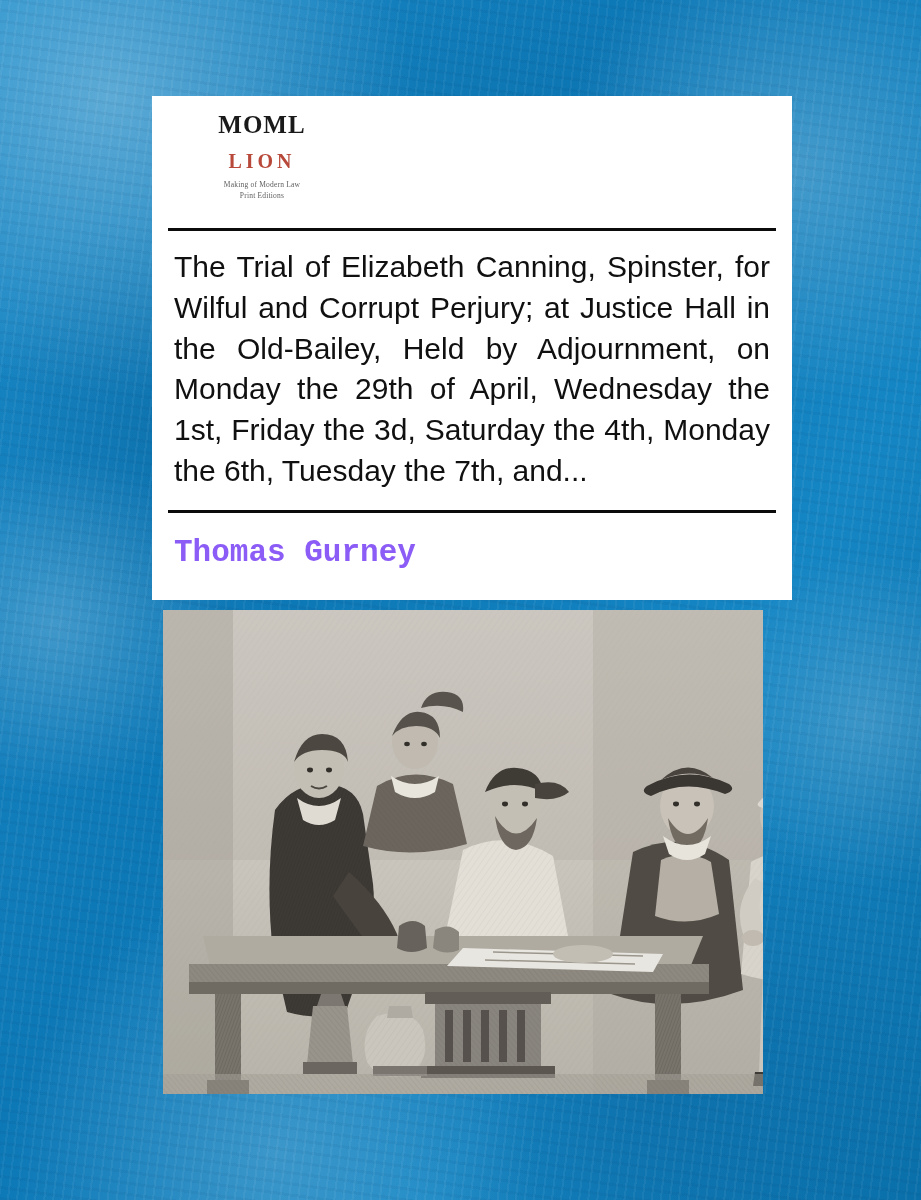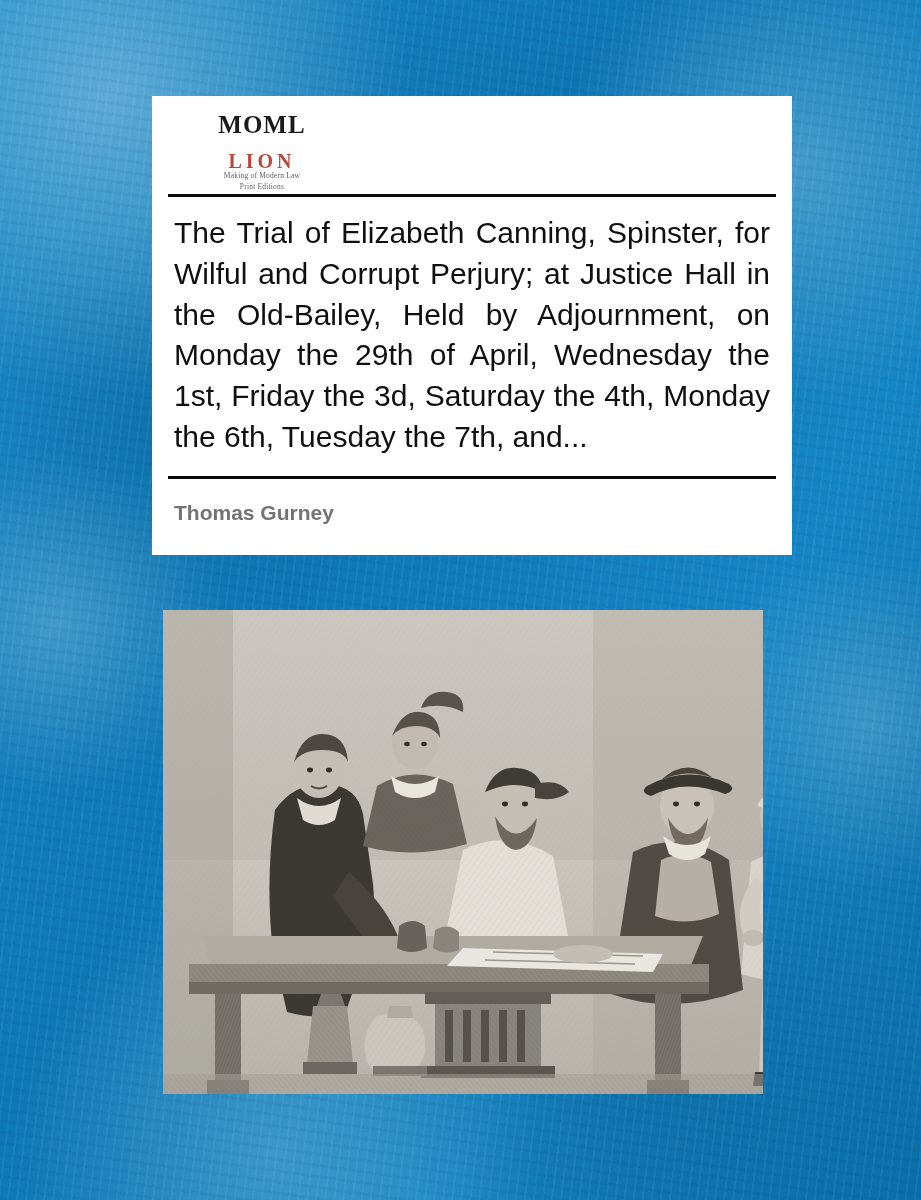--- a/index.html
+++ b/index.html
@@ -49,21 +49,21 @@
     top: 96px;
     width: 640px;
     background: #ffffff;
     box-sizing: border-box;
     z-index: 2;
   }
 
   .panel-top {
     display: flex;
     align-items: stretch;
-    height: 98px;
+    height: 132px;
     padding: 0;
   }
 
   .moml-logo {
     width: 196px;
     padding: 16px 0 0 24px;
     box-sizing: border-box;
     text-align: center;
   }
   .moml-word {
@@ -77,20 +77,21 @@
   .moml-mark {
     margin-top: 14px;
     font-family: "Liberation Serif", serif;
     font-size: 20px;
     font-weight: bold;
     color: #b8493a;
     letter-spacing: 4px;
     line-height: 1;
   }
   .moml-sub {
+    margin-top: 9px;
     font-family: "Liberation Serif", serif;
     font-size: 7.5px;
     color: #5d5d5d;
     line-height: 1.45;
     letter-spacing: 0.2px;
   }
 
   .series-title {
     flex: 1;
     display: flex;
@@ -114,24 +115,24 @@
     padding: 16px 22px 18px 22px;
     font-family: "Liberation Sans", sans-serif;
     font-size: 30px;
     line-height: 1.36;
     color: #101010;
     text-align: justify;
   }
 
   .author {
     padding: 22px 22px 30px 22px;
-    font-family: Liberation Sans, sans-serif;
+    font-family: Liberation Mono, monospace;
     font-weight: bold;
-    font-size: 21px;
-    color: #737373;
+    font-size: 31px;
+    color: #8b5cf6;
   }
 
   
   .illustration {
     position: absolute;
     left: 163px;
     top: 610px;
     width: 600px;
     height: 484px;
     background: #d8d5cd;

